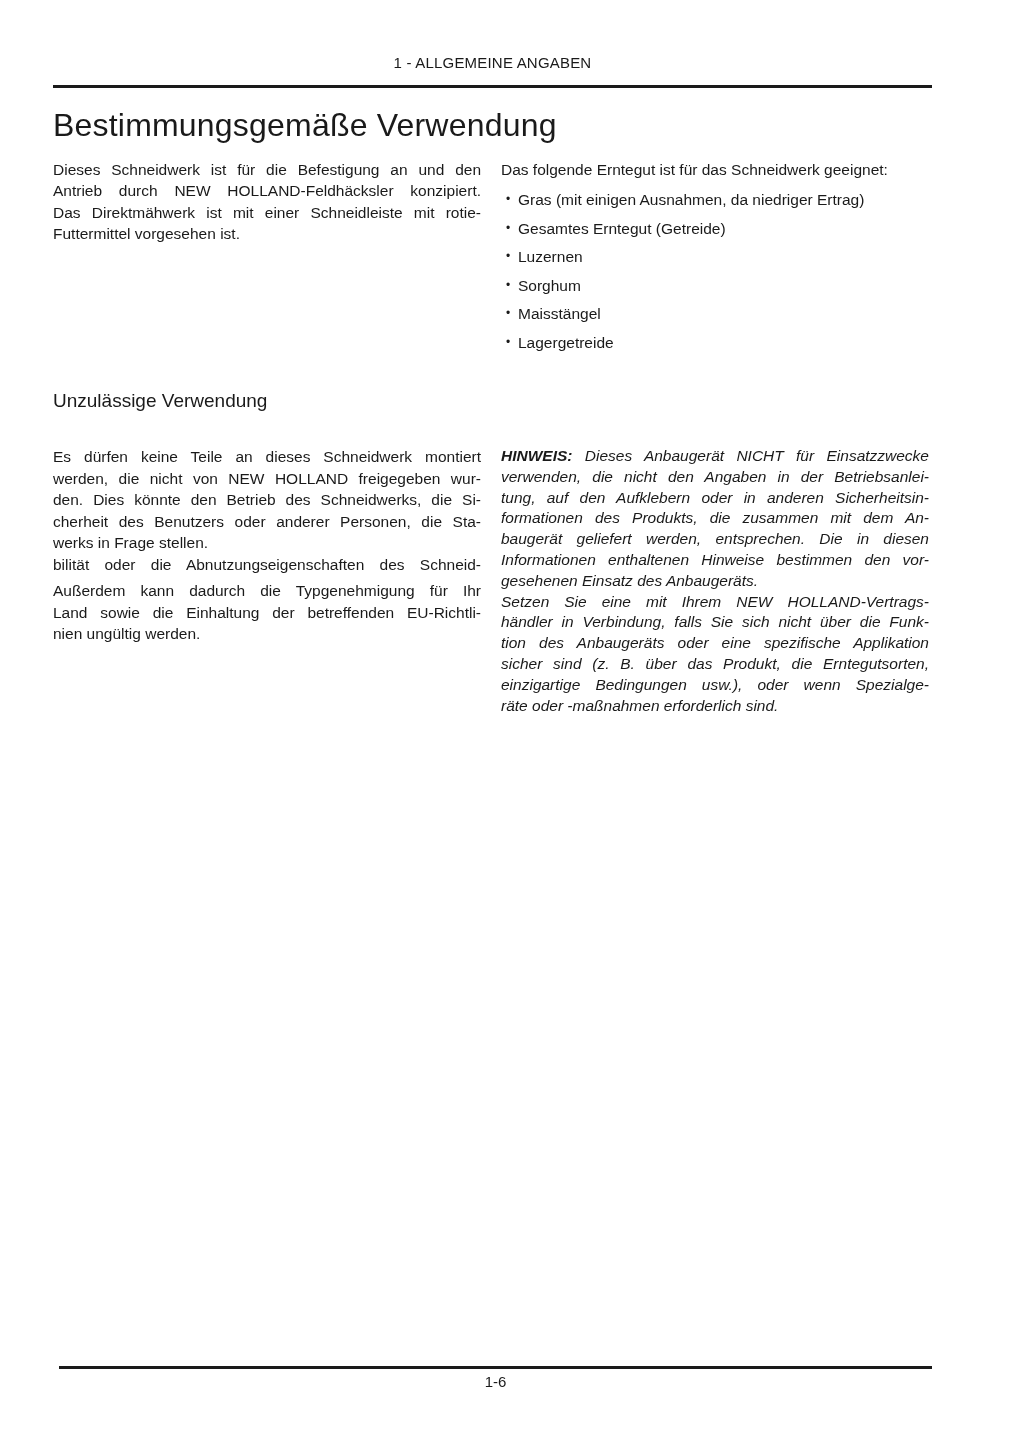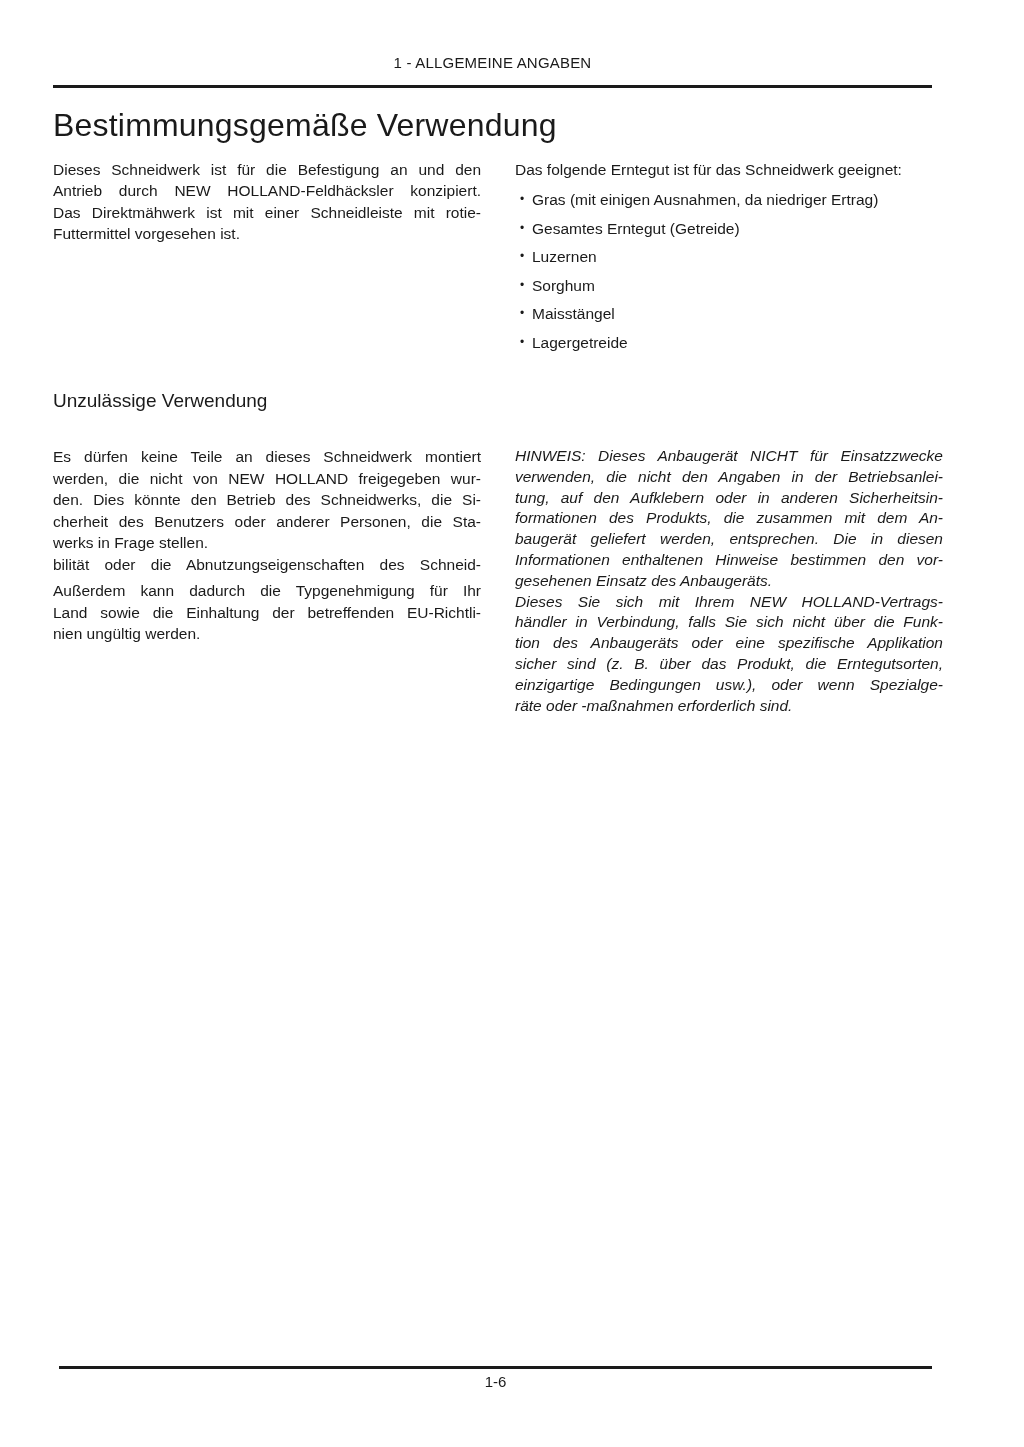--- a/index.html
+++ b/index.html
@@ -46,21 +46,21 @@
   h2.doc-subtitle {
     font-size: 19px;
     font-weight: 400;
     line-height: 24px;
     margin: 36px 0 0 0;
   }
 
   
   .cols {
     display: flex;
-    gap: 34px;
+    gap: 20px;
     margin-top: 16px;
   }
   .col {
     width: 428px;
     flex: 0 0 428px;
     font-size: 15.5px;
     line-height: 21.5px;
   }
   .cols.second { margin-top: 33px; }
 
@@ -90,21 +90,21 @@
     line-height: 21.5px;
   }
   .btext { flex: 1; }
 
   
   .note {
     font-style: italic;
     line-height: 20.8px;
   }
   .note .jline { line-height: 20.8px; }
-  .note-label { font-weight: 400; margin-top: 31px; }
+  .note-label { font-weight: 700; margin-top: 31px; }
 
   
   .footer {
     position: absolute;
     left: 59px;
     right: 92px;
     top: 1366px;
   }
   .footer-text {
     margin-top: 4px;
@@ -188,21 +188,21 @@
       </div>
       <div>
           <div class="jline">verwenden, die nicht den Angaben in der Betriebsanlei-</div>
           <div class="jline">tung, auf den Aufklebern oder in anderen Sicherheitsin-</div>
           <div class="jline">formationen des Produkts, die zusammen mit dem An-</div>
           <div class="jline">baugerät geliefert werden, entsprechen. Die in diesen</div>
           <div class="jline">Informationen enthaltenen Hinweise bestimmen den vor-</div>
           <div class="jline last">gesehenen Einsatz des Anbaugeräts.</div>
         </div>
       <div>
-          <div class="jline">Dieses Sie sich mit Ihrem NEW HOLLAND-Vertrags-</div>
+          <div class="jline">Setzen Sie eine mit Ihrem NEW HOLLAND-Vertrags-</div>
           <div class="jline">händler in Verbindung, falls Sie sich nicht über die Funk-</div>
           <div class="jline">tion des Anbaugeräts oder eine spezifische Applikation</div>
           <div class="jline">sicher sind (z. B. über das Produkt, die Erntegutsorten,</div>
           <div class="jline">einzigartige Bedingungen usw.), oder wenn Spezialge-</div>
           <div class="jline last">räte oder -maßnahmen erforderlich sind.</div>
         </div>
     </div>
   </div>
 
   <div class="footer">

